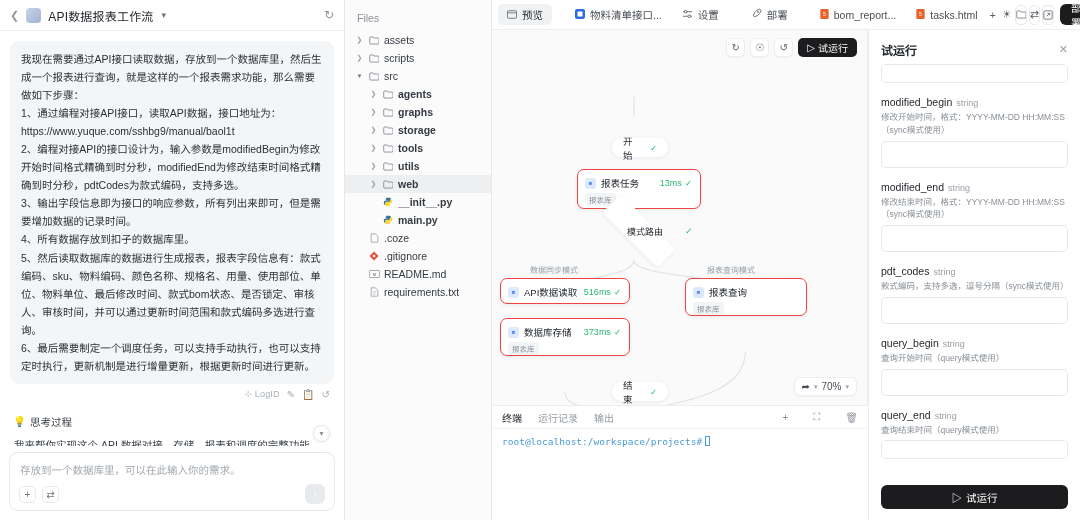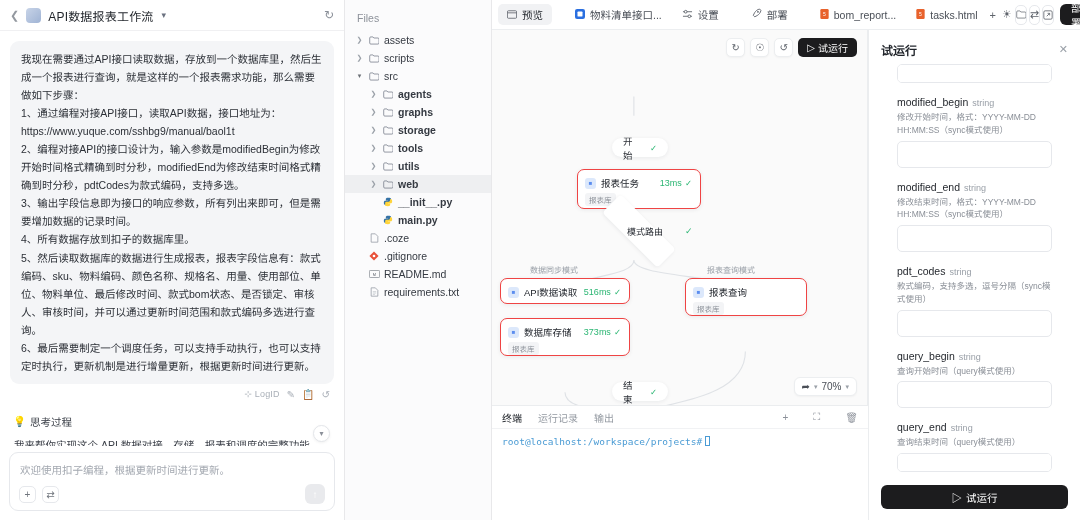--- a/index.html
+++ b/index.html
@@ -256,21 +256,21 @@
   .run-panel {
     width: 212px; flex: 0 0 212px; height: 100%;
     background: #fff; display: flex; flex-direction: column;
     border-left: 1px solid #ebedef; overflow: hidden;
   }
   .rp-head {
     display: flex; align-items: center; padding: 11px 12px 6px 12px;
   }
   .rp-title { font-size: 12px; color: #1f2329; font-weight: 600; }
   .rp-close { margin-left: auto; color: #9aa0a8; font-size: 11px; cursor: pointer; }
-  .rp-scroll { flex: 1; overflow: hidden; padding: 0 28px; }
+  .rp-scroll { flex: 1; overflow: hidden; padding: 0 12px; }
   .field { margin-bottom: 9px; }
   .field-label { font-size: 10.5px; color: #1f2329; }
   .field-type { font-size: 9px; color: #9aa0a8; margin-left: 4px; }
   .field-desc { font-size: 8.5px; color: #8a8f97; line-height: 1.5; margin: 2px 0 4px 0; }
   .field-input {
     width: 100%; height: 27px; border: 1px solid #e6e8ec;
     border-radius: 5px; background: #fff; outline: none;
     font-size: 10px; color: #1f2329; padding: 4px 7px;
     resize: none; font-family: inherit;
   }
@@ -322,21 +322,21 @@
           <span>思考过程</span>
         </div>
         <div class="think-text">我来帮你实现这个 API 数据对接、存储、报表和调度的完整功能。这是一个复杂的多步骤任务，让我先规划一下整体方案。</div>
 
       </div>
 
       <div class="collapse-chip">▾</div>
     </div>
 
     <div class="composer">
-      <div class="composer-ph">欢迎使用扣子编程，根据更新时间进行更新。</div>
+      <div class="composer-ph">存放到一个数据库里，可以在此输入你的需求。</div>
       <div class="composer-tools">
         <span class="ctool">+</span>
         <span class="ctool">⇄</span>
       </div>
       <div class="send-btn">↑</div>
     </div>
   </div>
 
   <div class="files-panel">
     <div class="files-title">Files</div>

